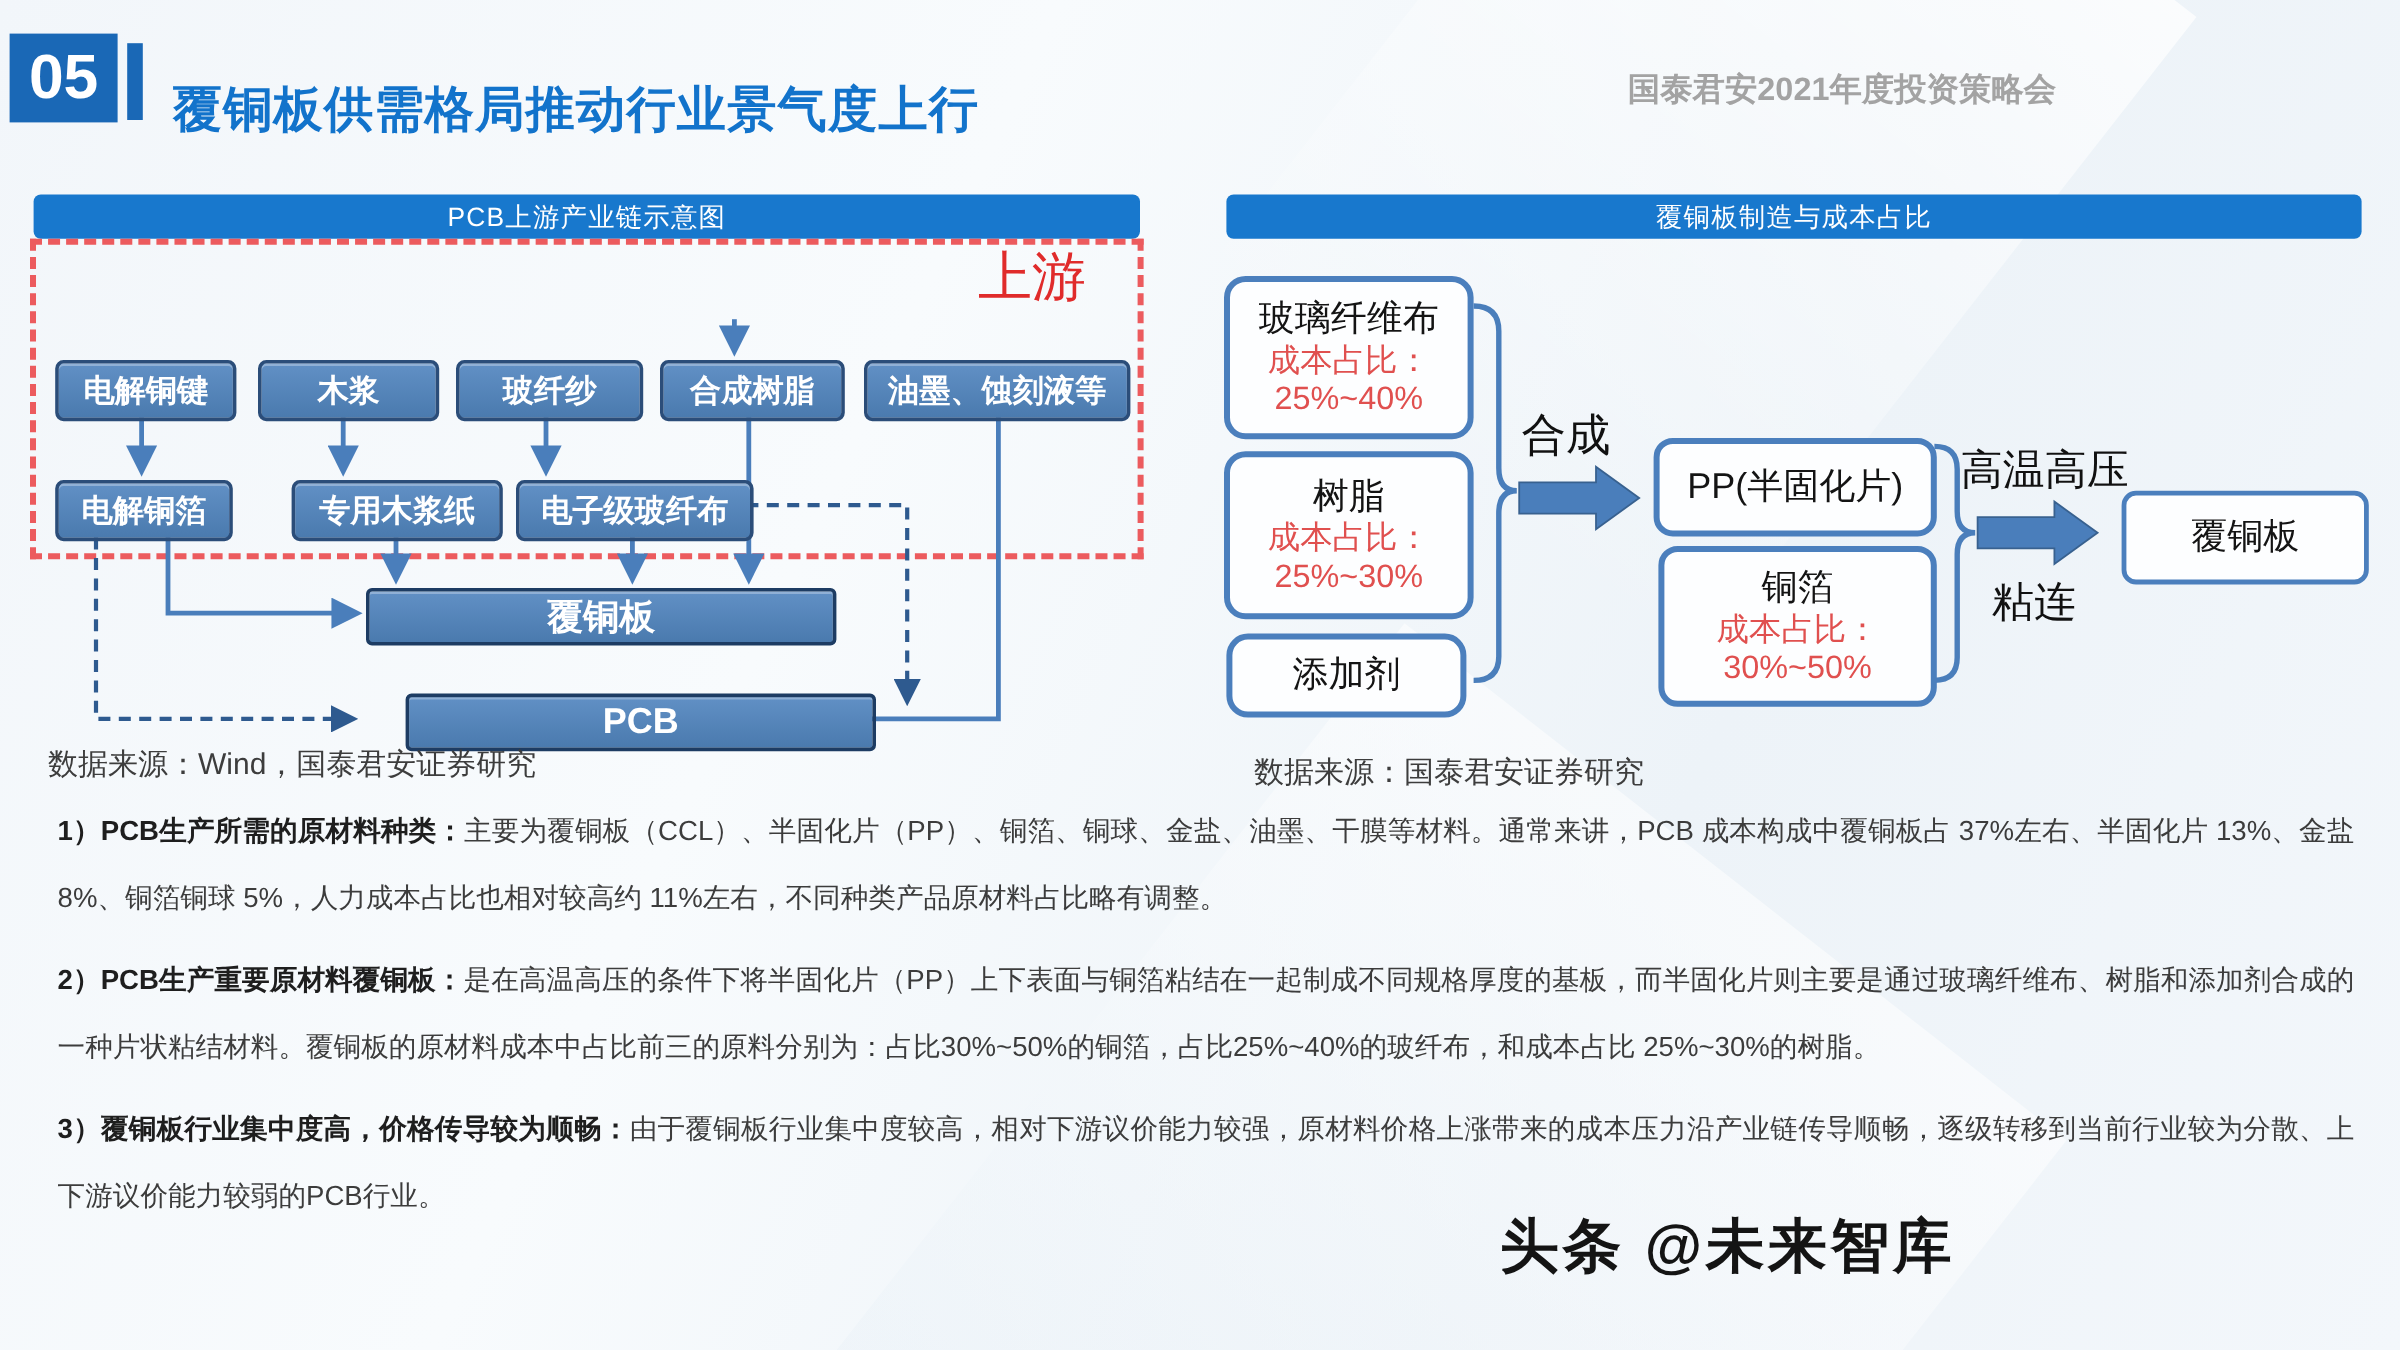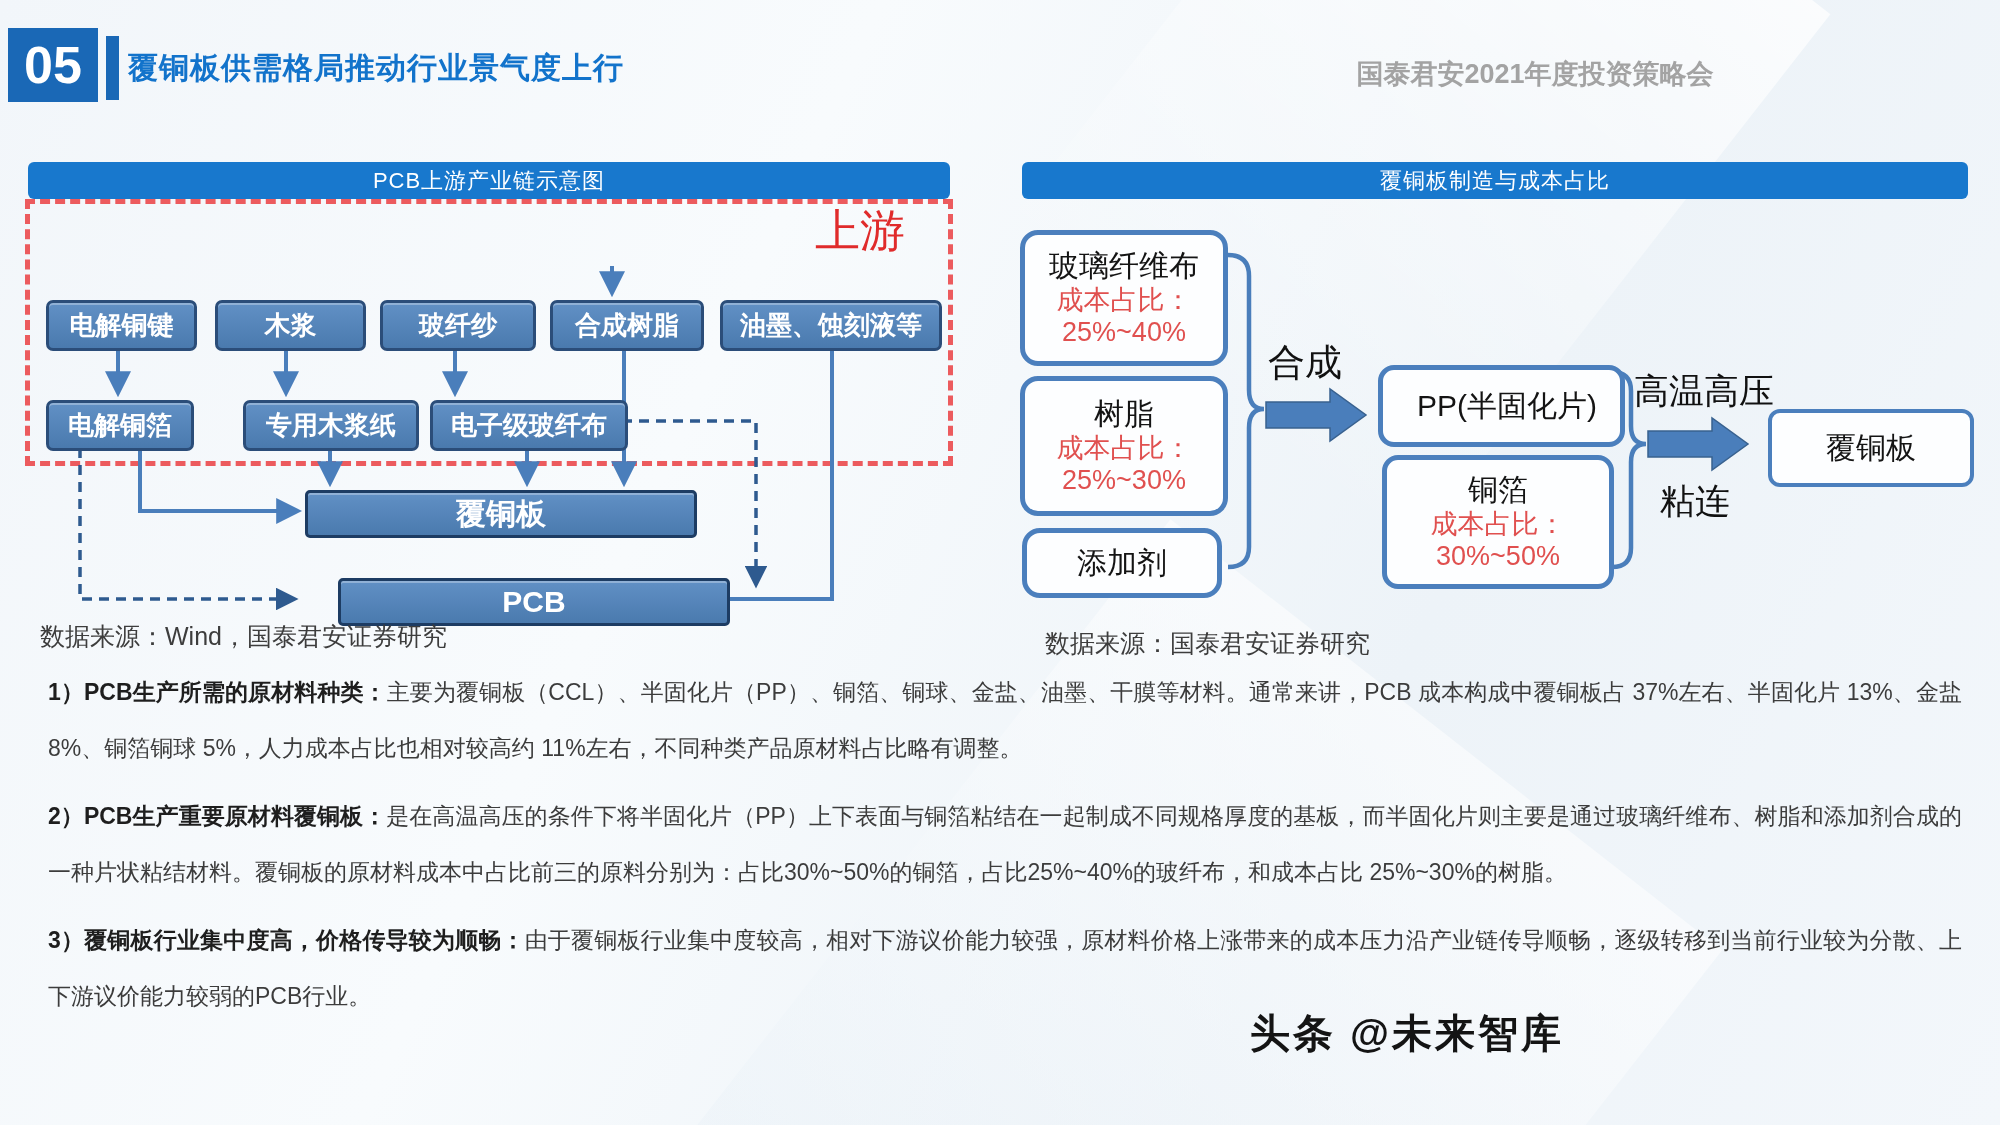--- a/index.html
+++ b/index.html
@@ -9,21 +9,21 @@
     font-family:"Liberation Sans","DejaVu Sans",sans-serif;
   }
   .streak{position:absolute;pointer-events:none;}
   .s1{left:1150px;top:-220px;width:520px;height:700px;background:linear-gradient(rgba(255,255,255,.75),rgba(255,255,255,0));transform:rotate(38deg);}
   .s2{left:850px;top:650px;width:700px;height:800px;background:linear-gradient(rgba(255,255,255,.55),rgba(224,235,244,.25));transform:rotate(38deg);}
 
   
   .num-box{position:absolute;left:8px;top:28px;width:90px;height:74px;background:#1a68b6;color:#fff;
     font-size:52px;font-weight:700;display:flex;align-items:center;justify-content:center;}
   .title-divider{position:absolute;left:106px;top:36px;width:13px;height:64px;background:#1a68b6;}
-  .slide-title{position:absolute;left:128px;top:48px;margin:0;font-size:30px;font-weight:700;color:#1273cb;letter-spacing:1px;}
+  .slide-title{position:absolute;left:128px;top:48px;margin:16px;font-size:41px;font-weight:700;color:#1273cb;letter-spacing:1px;}
   .event-label{position:absolute;left:1320px;top:56px;width:430px;text-align:center;font-size:27px;font-weight:700;color:#a3a3a3;}
 
   
   .panel-head{position:absolute;height:37px;background:#1878cd;color:#fff;font-size:22px;
     display:flex;align-items:center;justify-content:center;border-radius:6px;letter-spacing:1px;}
   .ph-left{left:28px;top:162px;width:922px;}
   .ph-right{left:1022px;top:162px;width:946px;}
 
   .dashed-region{position:absolute;left:25px;top:199px;width:918px;height:257px;border:5px dashed #ec5b5e;}
   .upstream{position:absolute;left:805px;top:201px;font-size:45px;font-weight:400;color:#e02b2b;margin-left:10px;}
@@ -43,21 +43,21 @@
     display:flex;flex-direction:column;align-items:center;justify-content:center;line-height:1.2;}
   .rp-name{font-size:30px;color:#141414;}
   .rp-cost{font-size:27px;color:#e0504f;}
   .rp-label{position:absolute;color:#111;white-space:nowrap;}
 
   
   .body-text{position:absolute;left:36px;top:652px;width:1938px;}
   .body-text p{margin:12px;font-size:23px;line-height:56px;color:#3c3c3c;text-align:justify;}
   .body-text b{color:#1e1e1e;}
 
-  .watermark{position:absolute;left:1250px;top:1006px;font-size:40px;font-weight:700;color:#141414;letter-spacing:3px;}
+  .watermark{position:absolute;left:1250px;top:1006px;font-size:49px;font-weight:700;color:#141414;letter-spacing:3px;}
 
   svg.connectors{position:absolute;left:0;top:0;pointer-events:none;}
 </style>
 </head>
 <body>
 
 <div class="slide">
   <div class="streak s1"></div>
   <div class="streak s2"></div>
 
@@ -128,21 +128,21 @@
     <div class="rp-cost">成本占比：</div>
     <div class="rp-cost">25%~30%</div>
   </div>
 
   <div class="rp-box" style="left:1022px;top:528px;width:190px;height:60px;">
     <div class="rp-name">添加剂</div>
   </div>
 
   <div class="rp-label" style="left:1268px;top:338px;font-size:37px;">合成</div>
 
-  <div class="rp-box" style="left:1378px;top:365px;width:226px;height:72px;border-radius:16px;padding-left:11px;">
+  <div class="rp-box" style="left:1378px;top:365px;width:226px;height:72px;border-radius:16px;">
     <div class="rp-name">PP(半固化片)</div>
   </div>
 
   <div class="rp-box" style="left:1382px;top:455px;width:222px;height:124px;border-radius:16px;">
     <div class="rp-name">铜箔</div>
     <div class="rp-cost">成本占比：</div>
     <div class="rp-cost">30%~50%</div>
   </div>
 
   <div class="rp-label" style="left:1634px;top:368px;font-size:35px;">高温高压</div>

